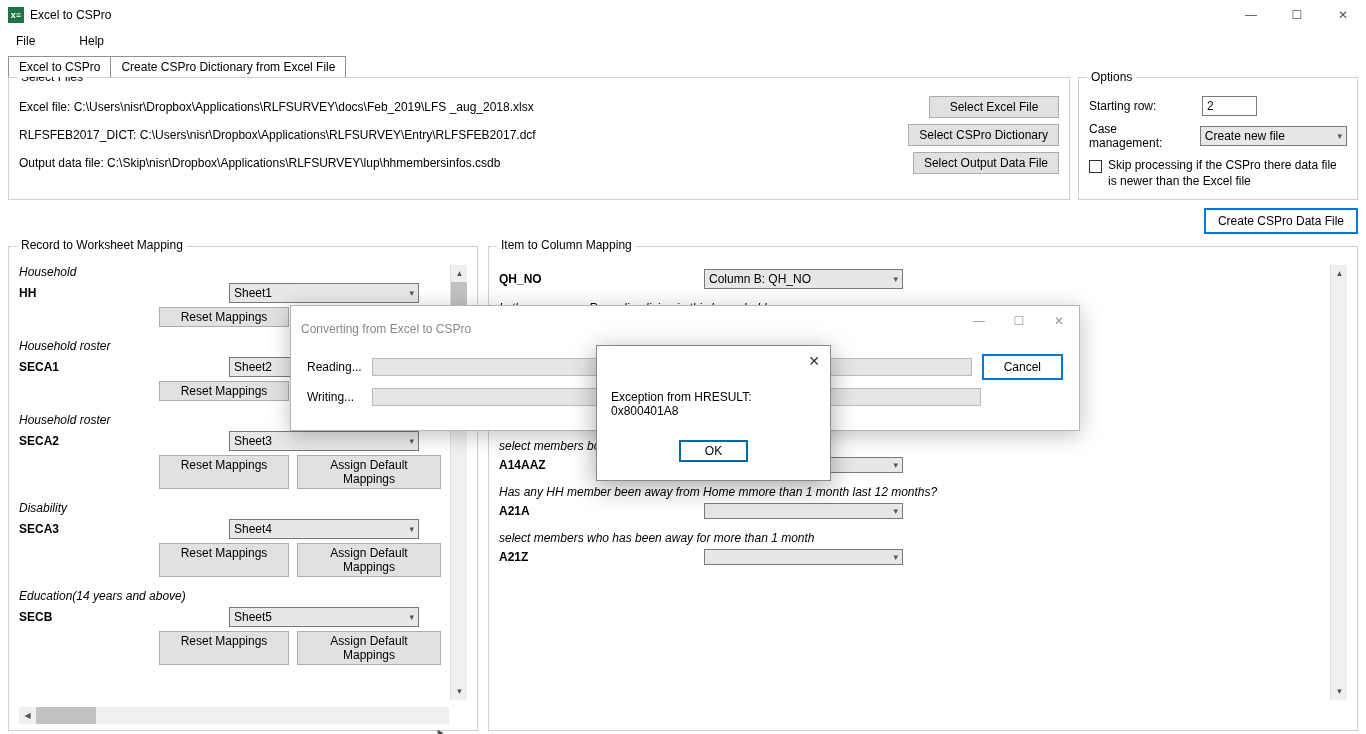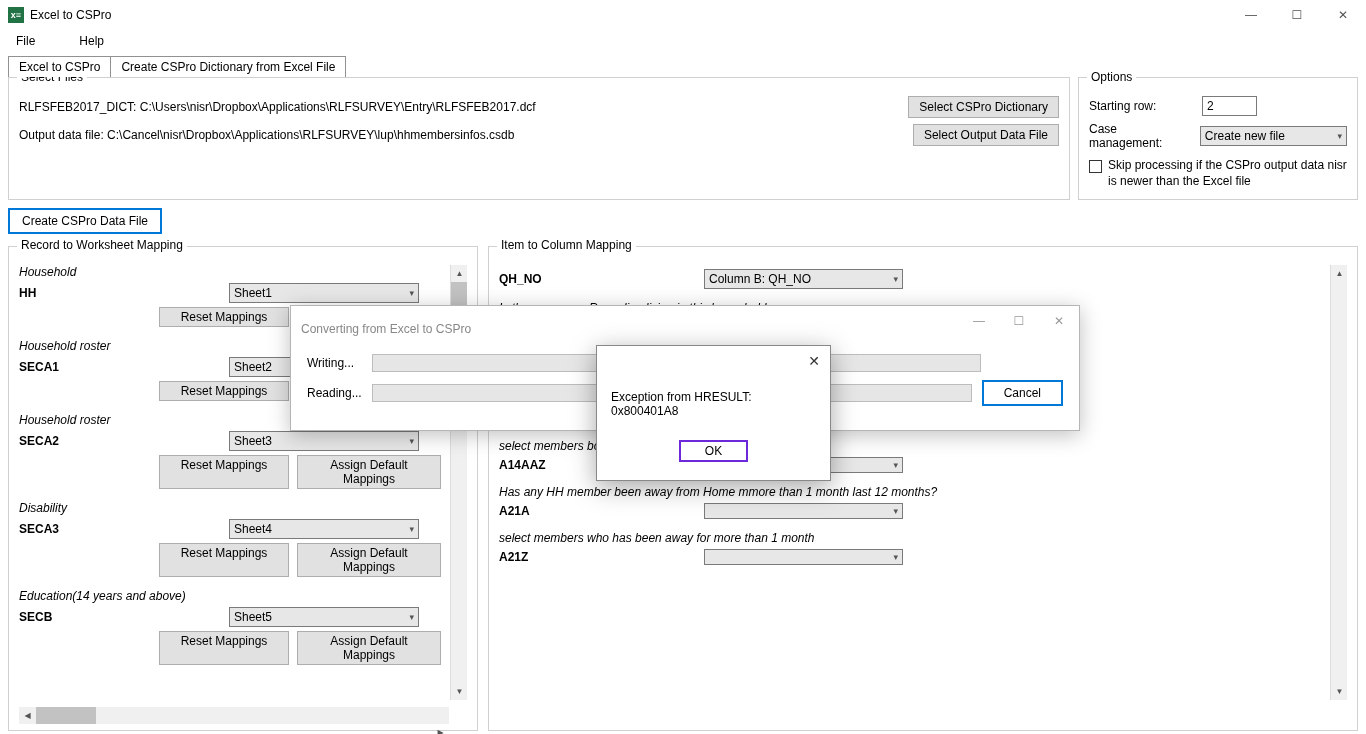--- a/index.html
+++ b/index.html
@@ -79,21 +79,21 @@
 .modal1 .prog-bar { flex:1; height:18px; border:1px solid #bcbcbc; background:#e6e6e6;}
 .modal1 .cancel-btn { border:2px solid #0078d7; padding:4px 20px; background:#fff;}
 
 
 .modal2 { position:absolute; left:596px; top:345px; width:235px; background:#fff; border:1px solid #888; box-shadow:0 6px 24px rgba(0,0,0,0.35); z-index:60;}
 .modal2 .titlebar3 { height:30px; display:flex; justify-content:flex-end; align-items:center; padding:0 10px;}
 .modal2 .close-x { font-size:14px; color:#333;}
 .modal2 .body { padding:14px 14px 14px 14px;}
 .modal2 .msg { margin-bottom:22px;}
 .modal2 .ok-row { display:flex; justify-content:center; margin-bottom:4px;}
-.modal2 .ok-btn { border:2px solid #6d28d9; background:#fff; padding:2px 24px;}
+.modal2 .ok-btn { border:2px solid #0369a1; background:#fff; padding:2px 24px;}
 </style>
 </head>
 <body>
 
 <div class="titlebar">
   <span class="app-icon">x≡</span>
   <span class="title">Excel to CSPro</span>
 </div>
 <div class="win-controls">
   <div>—</div>
@@ -108,49 +108,53 @@
 
 <div class="tabs">
   <div class="tab active">Excel to CSPro</div>
   <div class="tab">Create CSPro Dictionary from Excel File</div>
 </div>
 
 <div class="options-row" style="margin:0 8px;">
   <div class="groupbox options-left" style="margin:0;">
     <span class="legend">Select Files</span>
     <div class="row">
+      <span class="filepath">Excel file: C:\Users\nisr\Dropbox\Applications\RLFSURVEY\docs\Feb_2019\LFS _aug_2018.xlsx</span>
+      <span class="btn" style="min-width:130px;">Select Excel File</span>
+    </div>
+    <div class="row">
       <span class="filepath">RLFSFEB2017_DICT: C:\Users\nisr\Dropbox\Applications\RLFSURVEY\Entry\RLFSFEB2017.dcf</span>
       <span class="btn" style="min-width:130px;">Select CSPro Dictionary</span>
     </div>
     <div class="row">
-      <span class="filepath">Output data file: C:\Cancel\nisr\Dropbox\Applications\RLFSURVEY\lup\hhmembersinfos.csdb</span>
+      <span class="filepath">Output data file: C:\Skip\nisr\Dropbox\Applications\RLFSURVEY\lup\hhmembersinfos.csdb</span>
       <span class="btn" style="min-width:130px;">Select Output Data File</span>
     </div>
   </div>
   <div class="groupbox options-right" style="margin:0;">
     <span class="legend">Options</span>
     <div class="row">
       <span style="width:105px;">Starting row:</span>
       <input type="text" class="field" value="2" style="">
     </div>
     <div class="row">
       <span style="width:105px;">Case management:</span>
       <div class="select">
           <span>Create new file</span>
           <span class="chev">▾</span>
         </div>
     </div>
     <div class="checkbox-row">
       <div class="cb"></div>
-      <span style="line-height:1.3;">Skip processing if the CSPro output data nisr is newer than the Excel file</span>
-    </div>
-  </div>
-</div>
-
-<div style="display:flex; justify-content:flex-start; margin:8px 8px 0 8px;">
+      <span style="line-height:1.3;">Skip processing if the CSPro there data file is newer than the Excel file</span>
+    </div>
+  </div>
+</div>
+
+<div style="display:flex; justify-content:flex-end; margin:8px 8px 0 8px;">
   <span class="btn-highlight">Create CSPro Data File</span>
 </div>
 
 <div class="main-cols">
 
   <div class="left-col">
     <span class="col-legend">Record to Worksheet Mapping</span>
     <div class="scroll-area" id="left-scroll">
       <div id="left-content" style="padding-right:4px;">
           <div class="rec-group">
@@ -323,28 +327,28 @@
   <div class="titlebar2">
     <span>Converting from Excel to CSPro</span>
   </div>
   <div class="win-controls2">
     <div>—</div>
     <div>☐</div>
     <div>✕</div>
   </div>
   <div class="body">
     <div class="prog-row">
+      <span class="prog-label">Reading...</span>
+      <div class="prog-bar"></div>
+      <span class="cancel-btn">Cancel</span>
+    </div>
+    <div class="prog-row">
       <span class="prog-label">Writing...</span>
       <div class="prog-bar"></div>
       <span style="width:72px;"></span>
-    </div>
-    <div class="prog-row">
-      <span class="prog-label">Reading...</span>
-      <div class="prog-bar"></div>
-      <span class="cancel-btn">Cancel</span>
     </div>
   </div>
 </div>
 
 <div class="modal2">
   <div class="titlebar3">
     <span class="close-x">✕</span>
   </div>
   <div class="body">
     <div class="msg">Exception from HRESULT: 0x800401A8</div>

